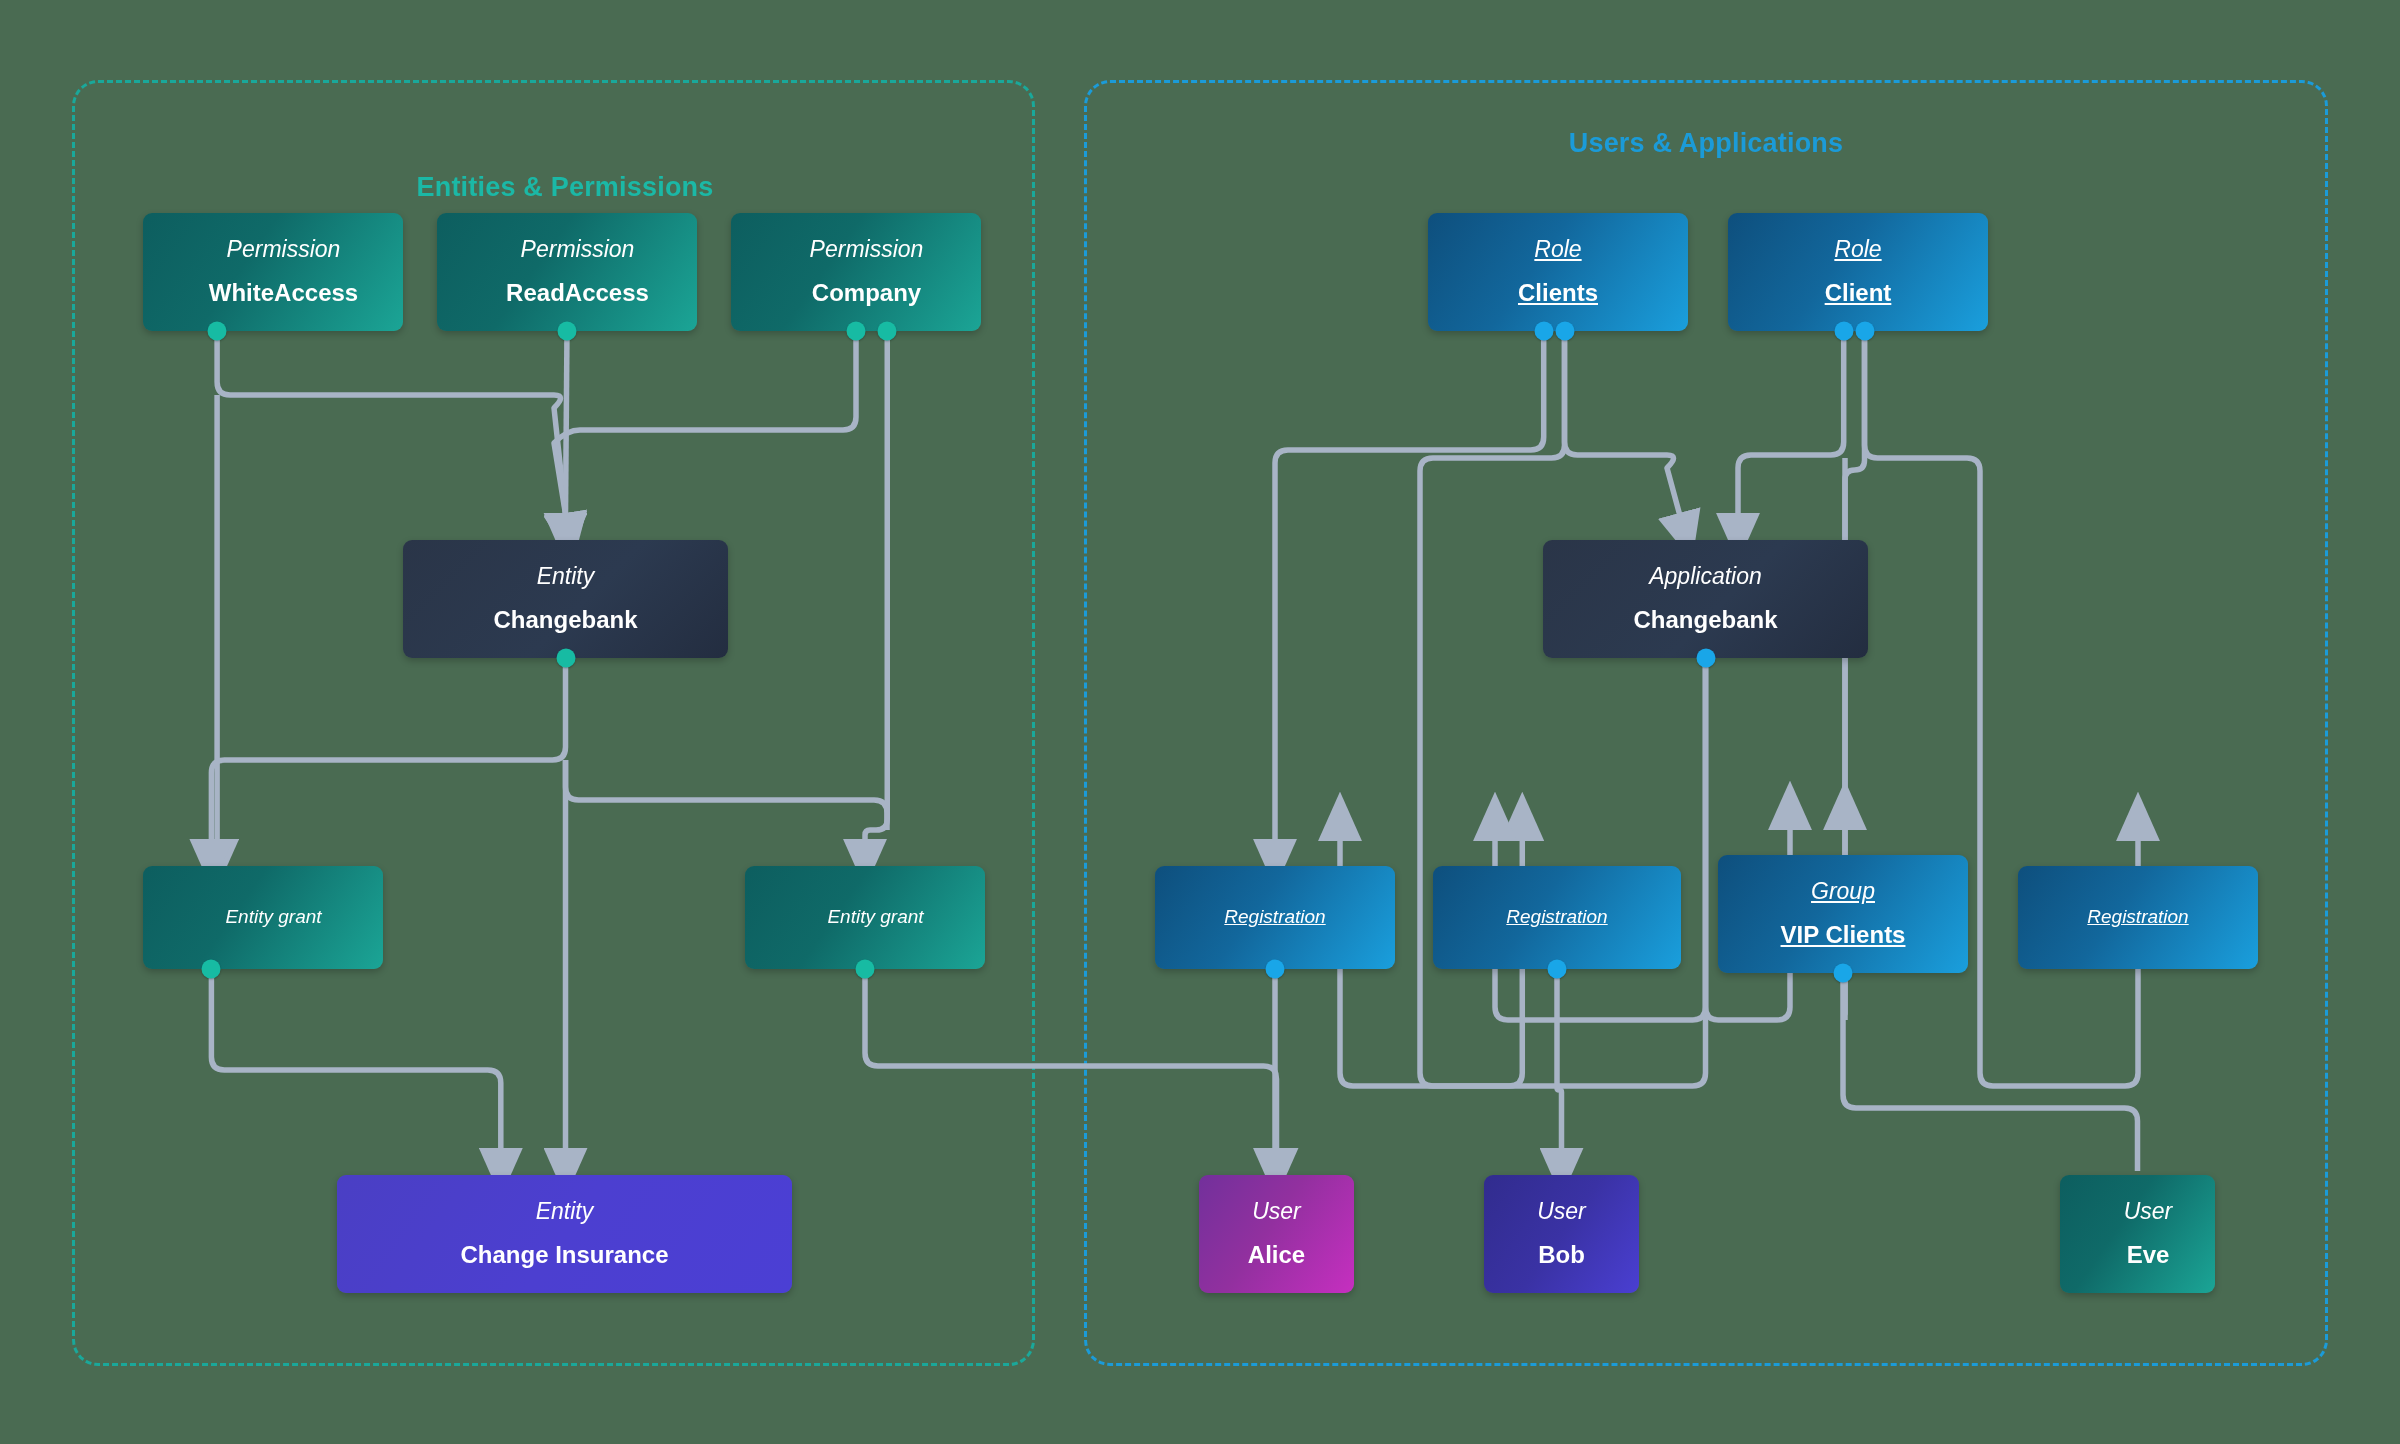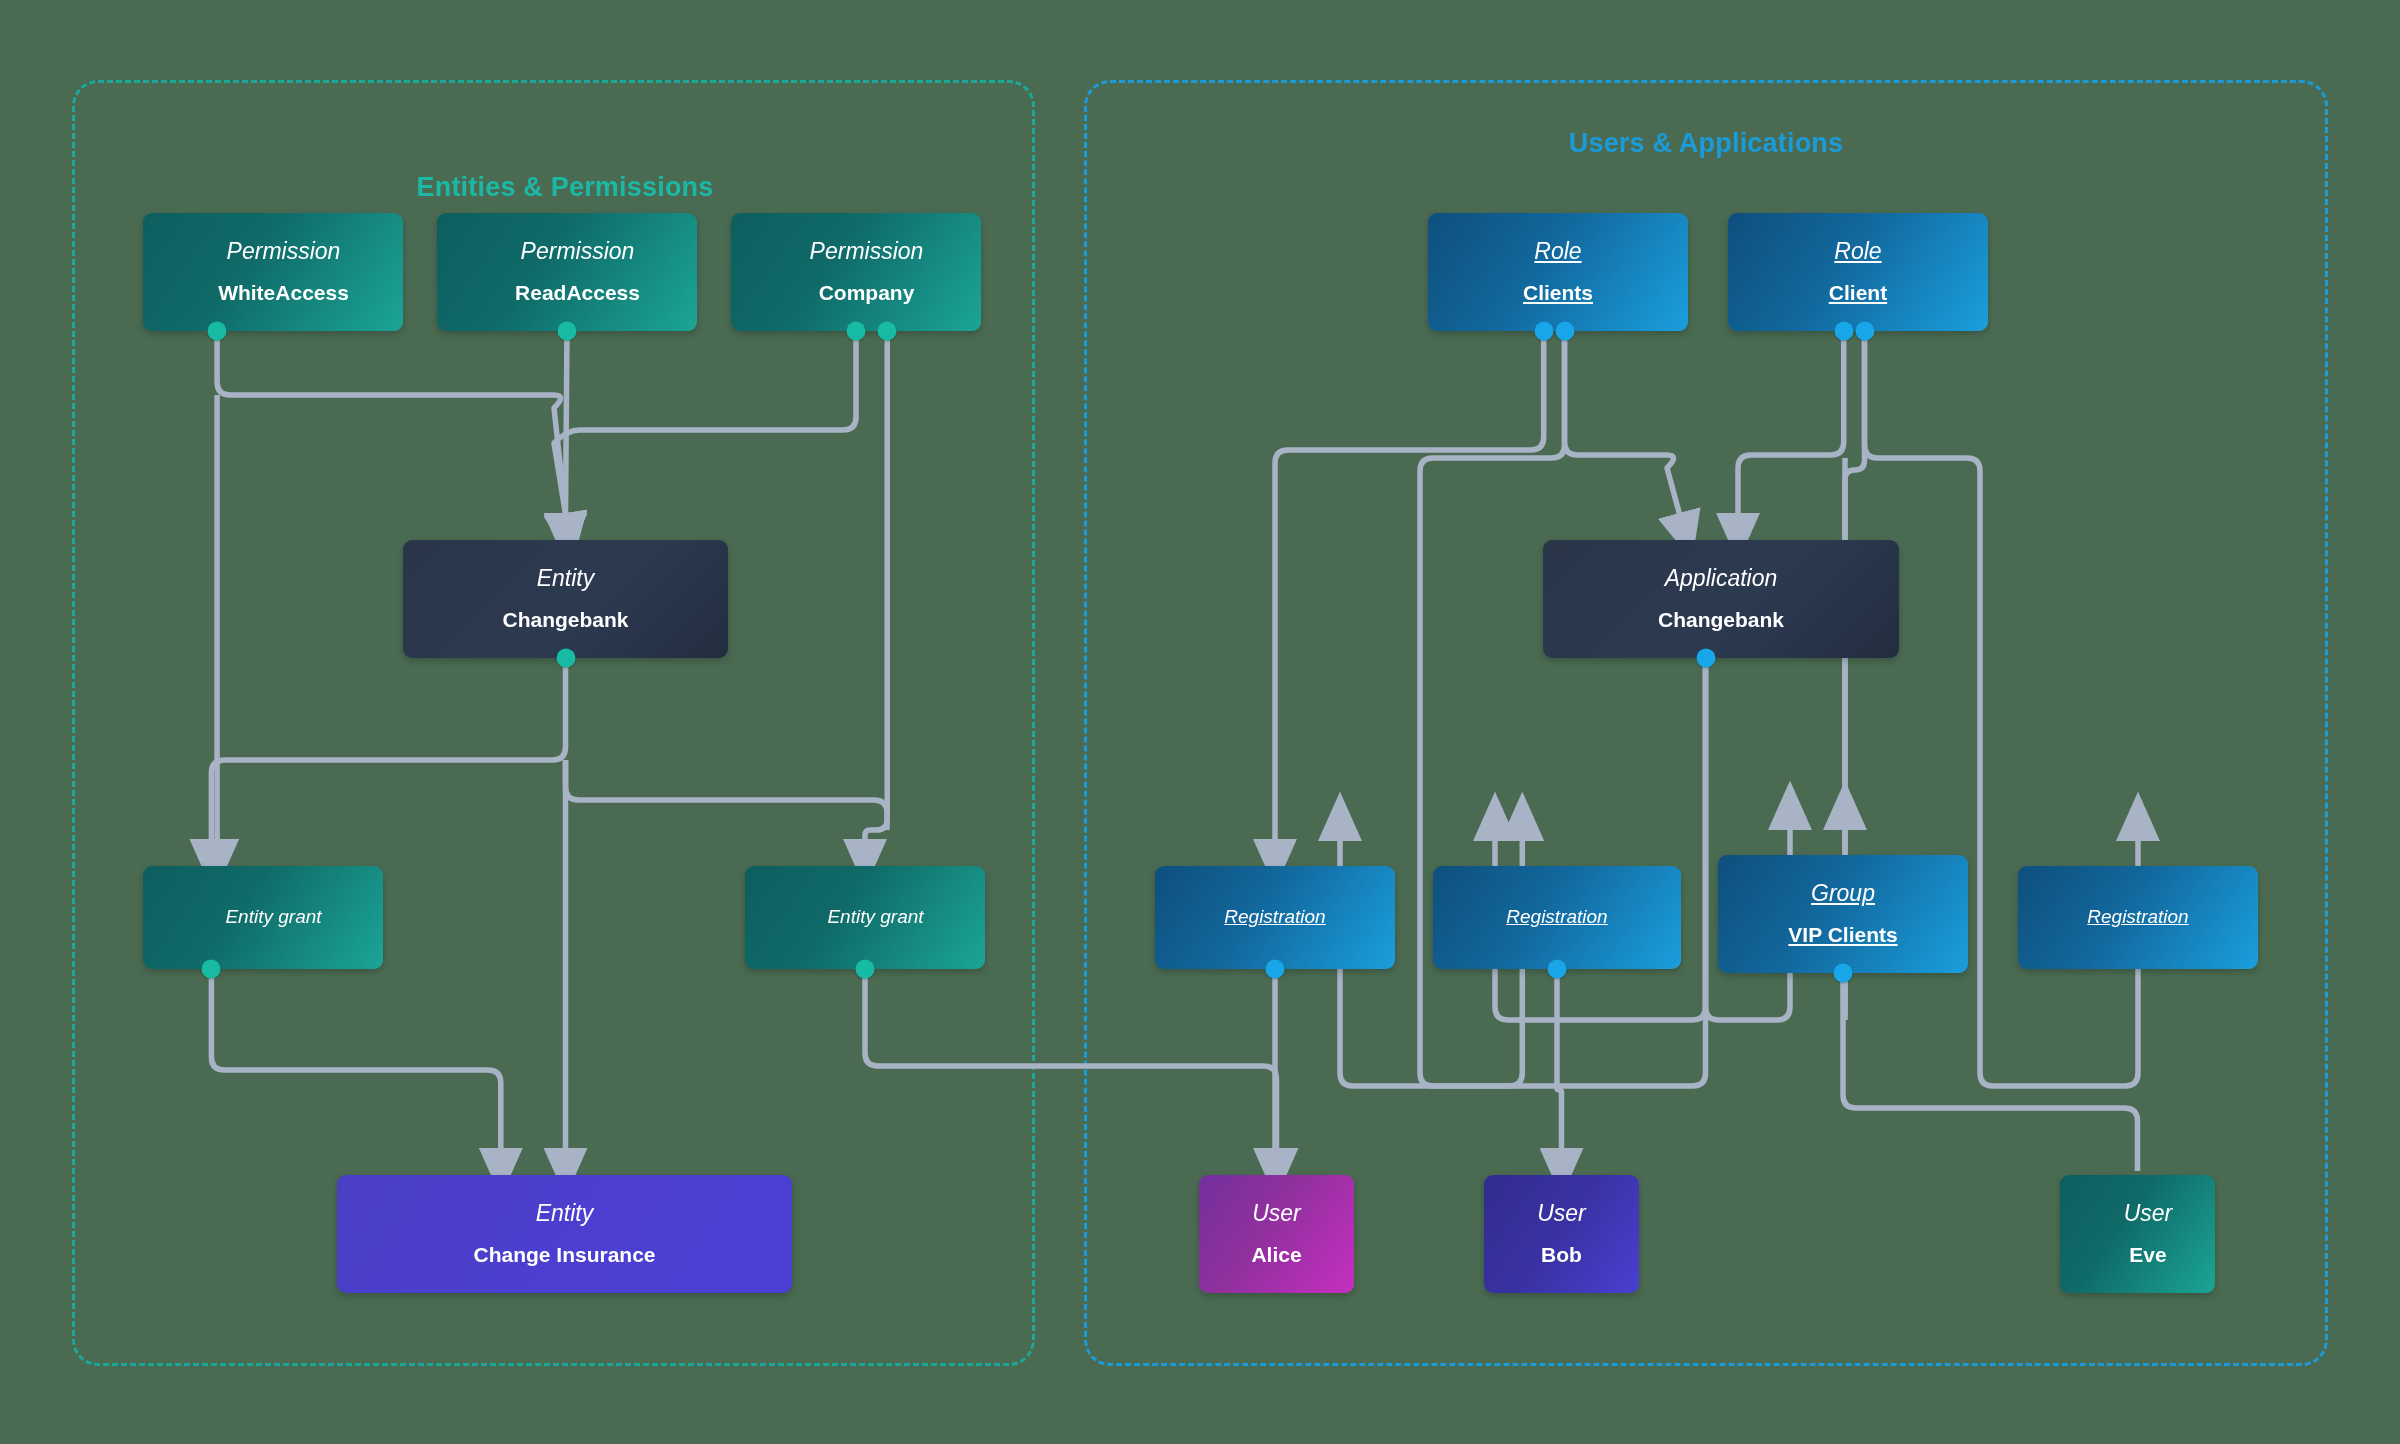--- a/index.html
+++ b/index.html
@@ -51,21 +51,21 @@
   }
   .node .t-kind{
     font-style:italic;
     font-size:23px;
     line-height:1.18;
     font-weight:400;
     white-space:nowrap;
   }
   .node .t-name{
     font-weight:bold;
-    font-size:21px;
+    font-size:24px;
     line-height:1.22;
     margin-top:15px;
     white-space:nowrap;
   }
   .node.single .t-kind{font-size:19px;margin:0;}
 
   .g-teal{background:linear-gradient(125deg,#0d5e5f 0%,#0f6a68 40%,#1ba596 100%);padding-left:21px;}
   .g-blue{background:linear-gradient(125deg,#0e4f7d 0%,#12679c 42%,#1a9fdd 100%);text-decoration:underline;}
   .g-dark{background:linear-gradient(135deg,#283449 0%,#2a3josh 0%,#2b3750 55%,#222c3f 100%);}
   .g-dark{background:linear-gradient(135deg,#2a3548 0%,#2c3a50 55%,#232d40 100%);}
@@ -168,21 +168,21 @@
         <div class="t-name">Clients</div>
       </div>
       <div class="dot blue" style="left: 1543.7px; top: 331px;"></div>
       <div class="dot blue" style="left: 1564.5px; top: 331px;"></div>
       <div class="node g-blue" style="left: 1728px; top: 213px; width: 260px; height: 118px;">
         <div class="t-kind">Role</div>
         <div class="t-name">Client</div>
       </div>
       <div class="dot blue" style="left: 1843.7px; top: 331px;"></div>
       <div class="dot blue" style="left: 1864.5px; top: 331px;"></div>
-      <div class="node g-dark" style="left: 1543px; top: 540px; width: 356px; height: 118px;">
+      <div class="node g-dark" style="left: 1543px; top: 540px; width: 325px; height: 118px;">
         <div class="t-kind">Application</div>
         <div class="t-name">Changebank</div>
       </div>
       <div class="dot blue" style="left: 1705.5px; top: 658px;"></div>
       <div class="node g-blue single" style="left: 1155px; top: 866px; width: 240px; height: 103px;">
         <div class="t-kind">Registration</div>
       </div>
       <div class="dot blue" style="left: 1275px; top: 969px;"></div>
       <div class="node g-blue single" style="left: 1433px; top: 866px; width: 248px; height: 103px;">
         <div class="t-kind">Registration</div>

